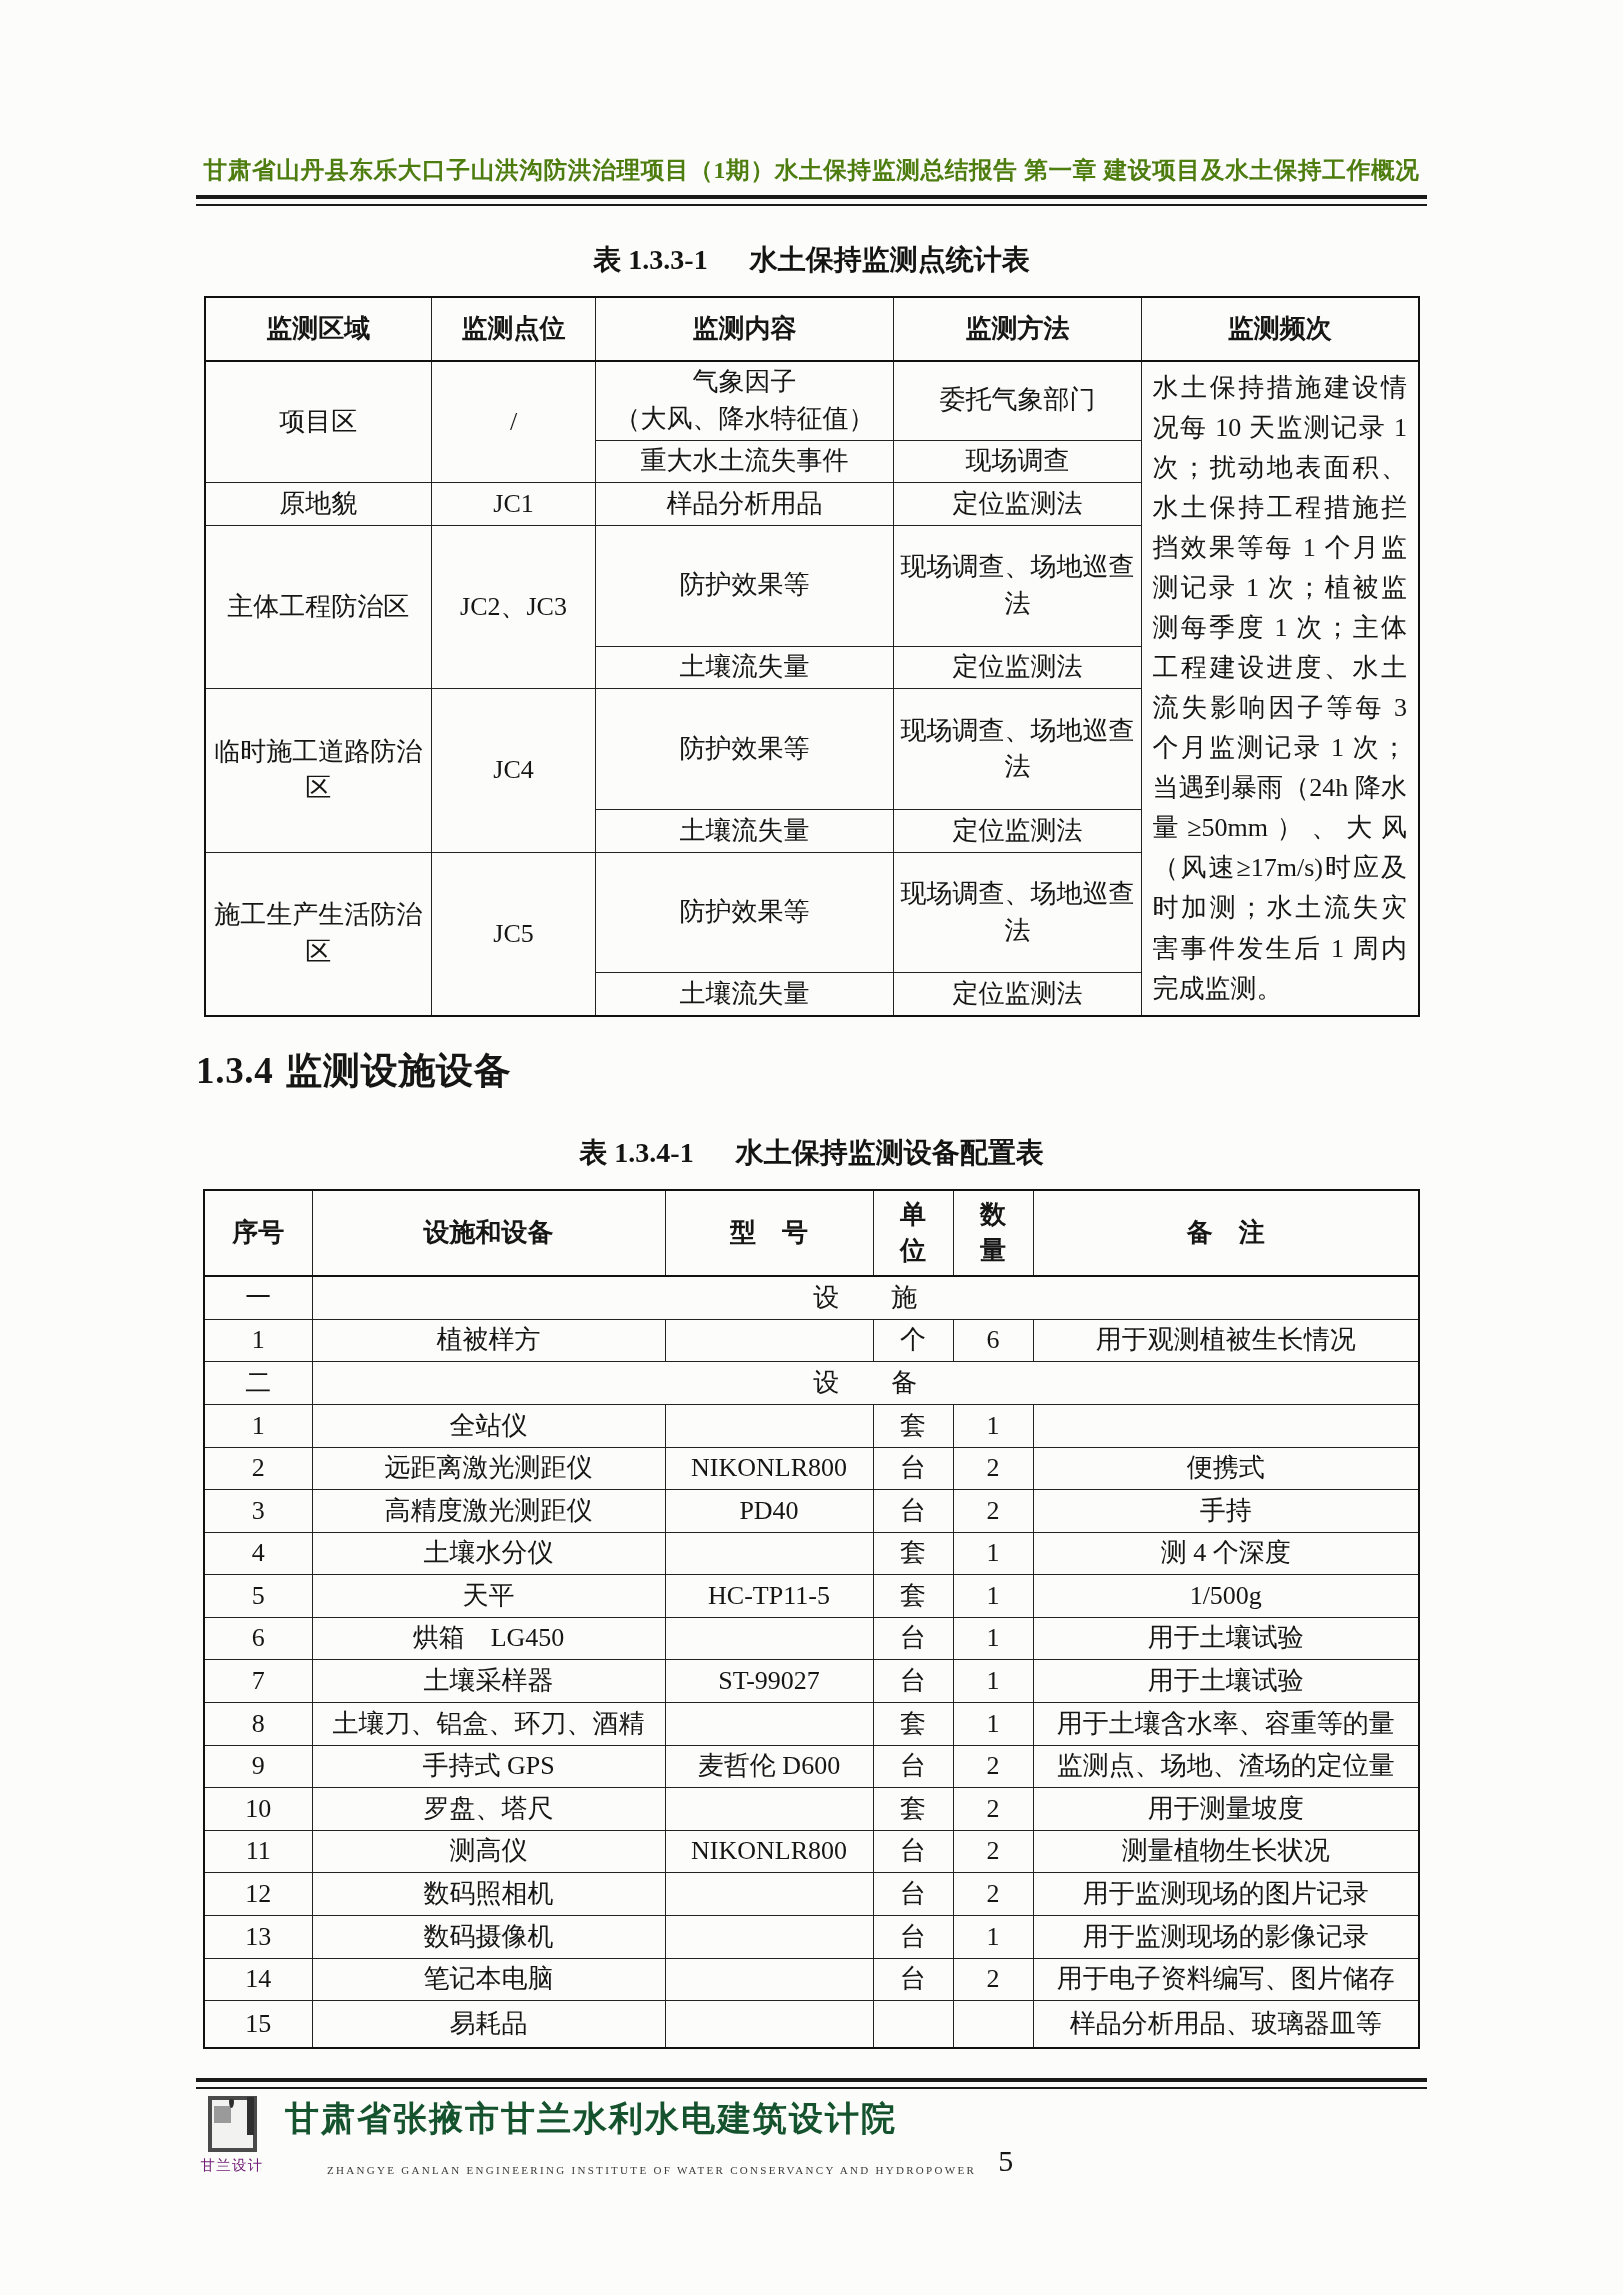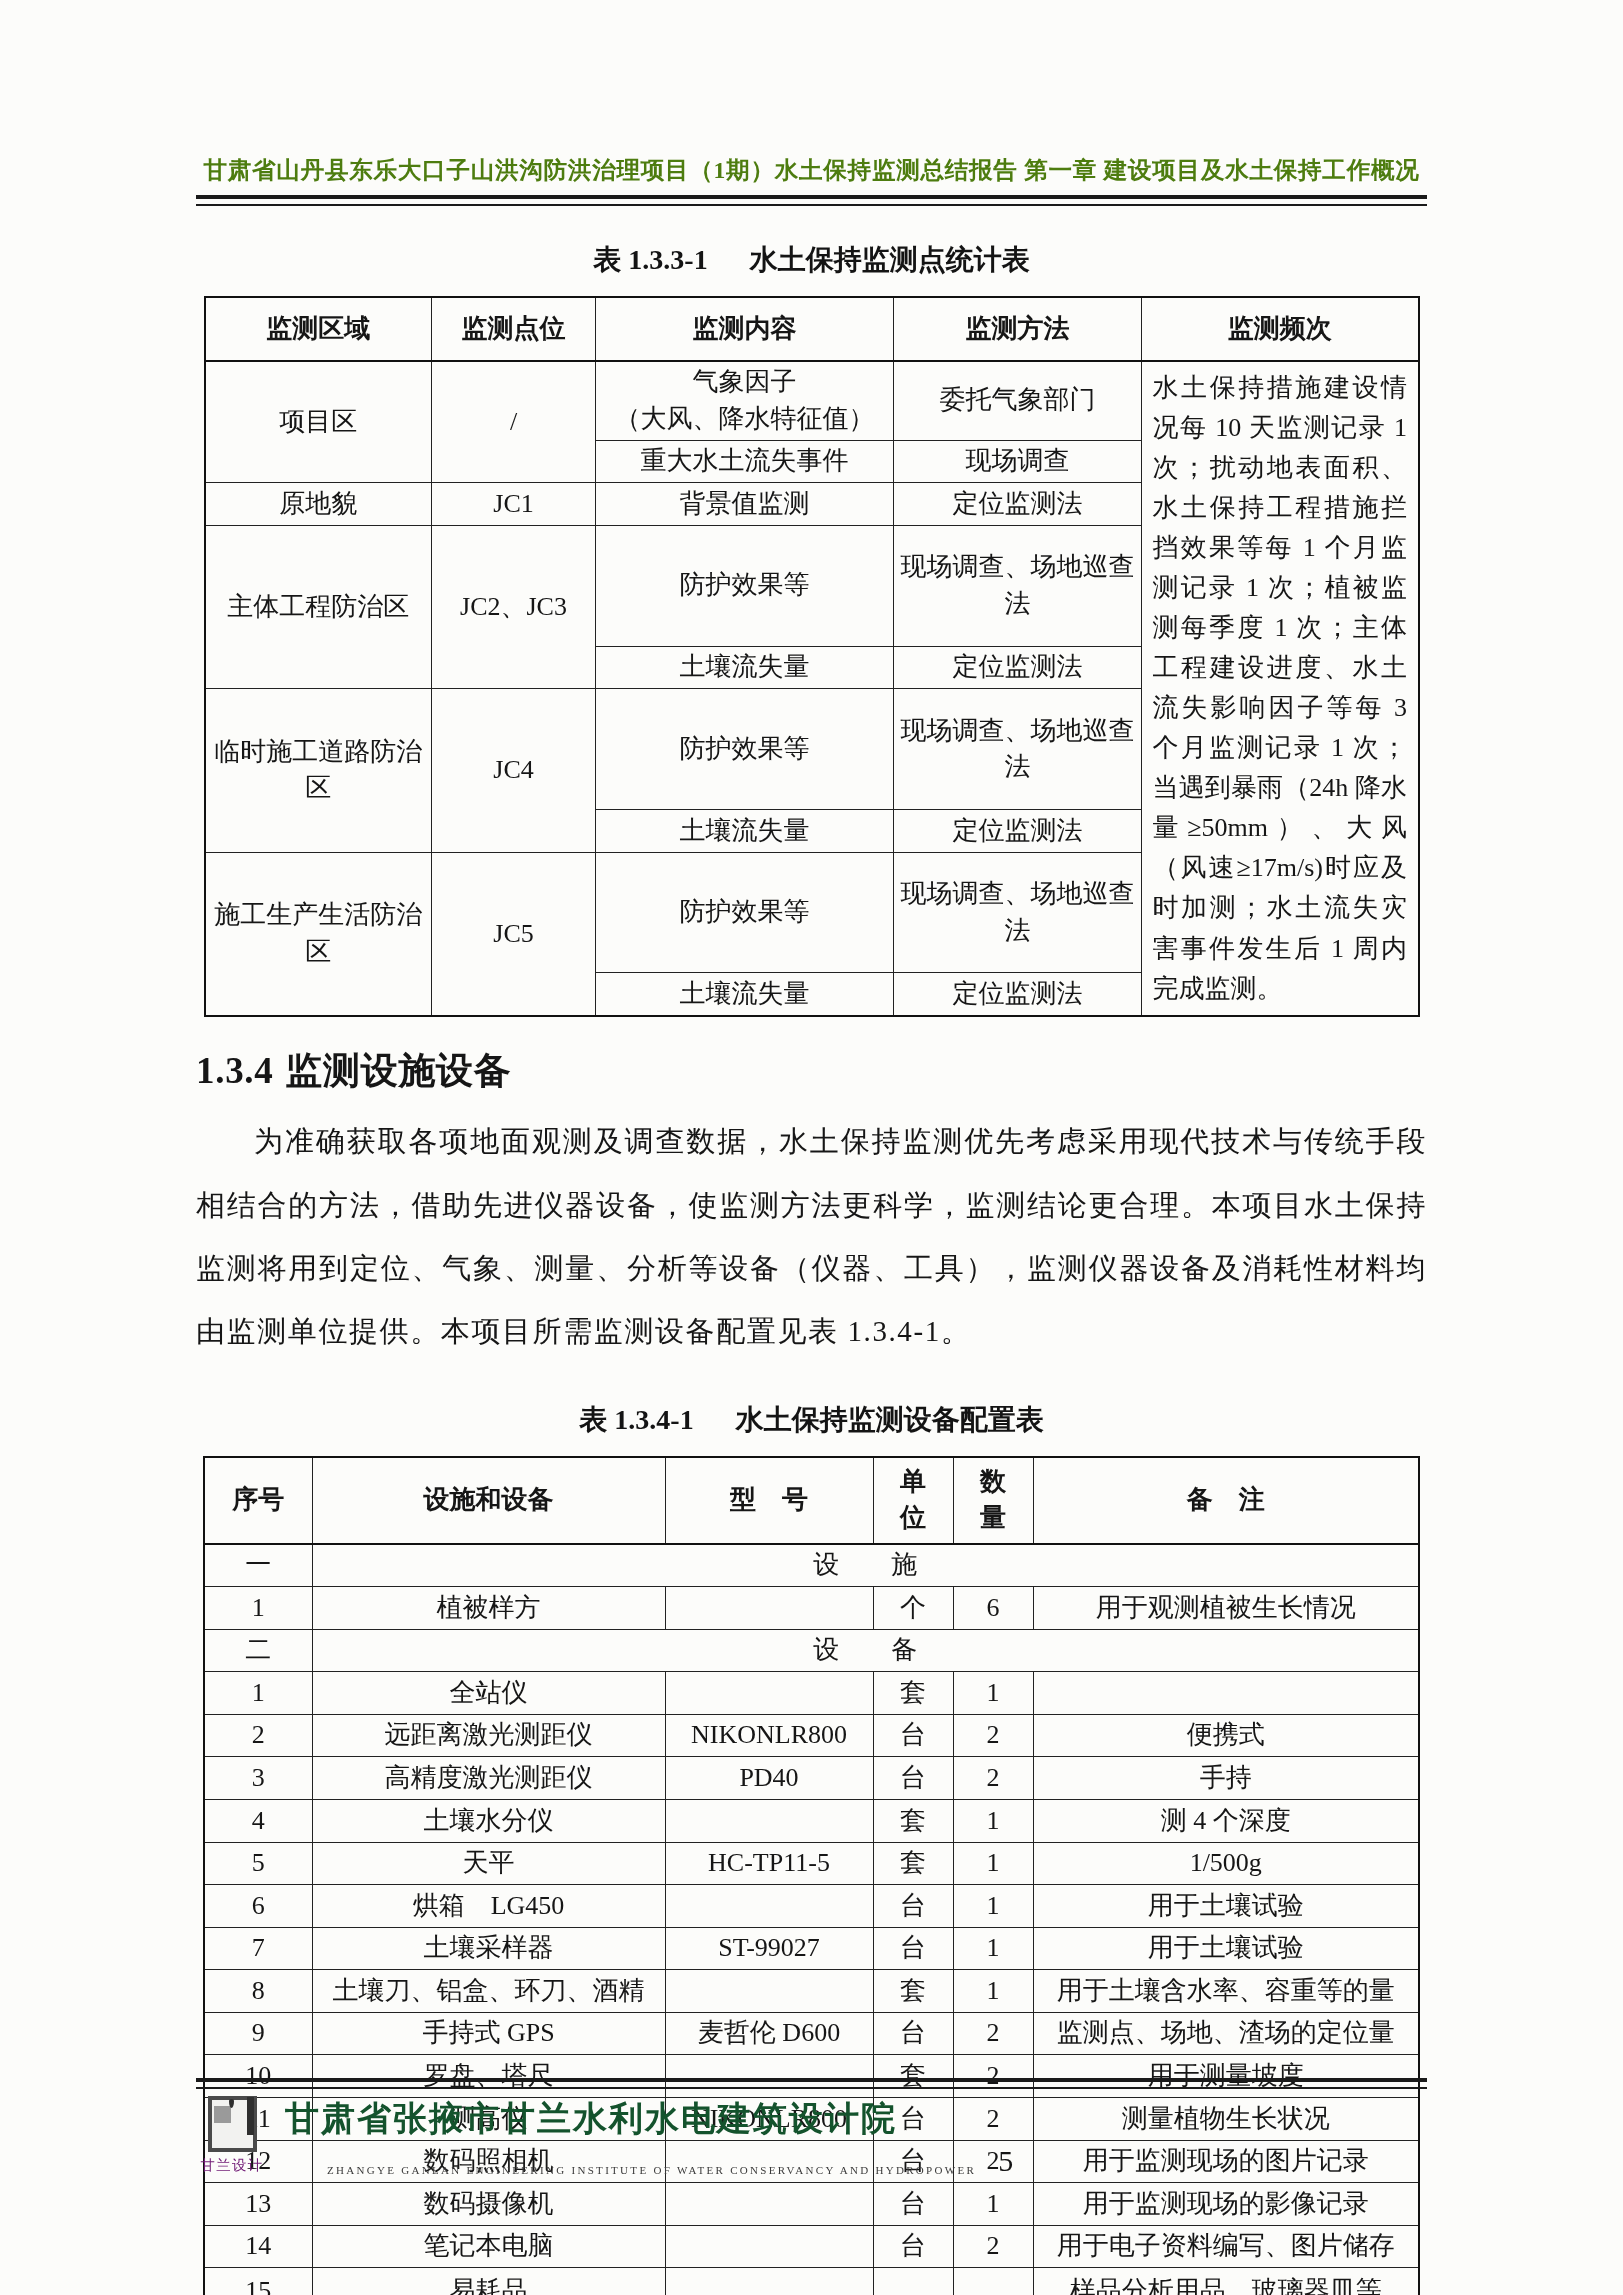--- a/index.html
+++ b/index.html
@@ -126,21 +126,21 @@
           <td>委托气象部门</td>
           <td rowspan="9" class="freq-cell">水土保持措施建设情况每 10 天监测记录 1 次；扰动地表面积、水土保持工程措施拦挡效果等每 1 个月监测记录 1 次；植被监测每季度 1 次；主体工程建设进度、水土流失影响因子等每 3 个月监测记录 1 次；当遇到暴雨（24h 降水量≥50mm）、大风（风速≥17m/s)时应及时加测；水土流失灾害事件发生后 1 周内完成监测。</td>
         </tr>
         <tr class="r-short">
           <td>重大水土流失事件</td>
           <td>现场调查</td>
         </tr>
         <tr class="r-short">
           <td>原地貌</td>
           <td>JC1</td>
-          <td>背景值监测</td>
+          <td>样品分析用品</td>
           <td>定位监测法</td>
         </tr>
         <tr class="r-tall">
           <td rowspan="2">主体工程防治区</td>
           <td rowspan="2">JC2、JC3</td>
           <td>防护效果等</td>
           <td>现场调查、场地巡查法</td>
         </tr>
         <tr class="r-short">
           <td>土壤流失量</td>
@@ -166,21 +166,20 @@
           <td>土壤流失量</td>
           <td>定位监测法</td>
         </tr>
       </tbody>
     </table>
 
     <div class="sec-heading">
       <span class="sec-no">1.3.4</span><span>监测设施设备</span>
     </div>
 
-    <div class="body-para">为准确获取各项地面观测及调查数据，水土保持监测优先考虑采用现代技术与传统手段相结合的方法，借助先进仪器设备，使监测方法更科学，监测结论更合理。本项目水土保持监测将用到定位、气象、测量、分析等设备（仪器、工具），监测仪器设备及消耗性材料均由监测单位提供。本项目所需监测设备配置见表 1.3.4-1。</div>
 
     <div class="caption caption-2">
       <span class="cap-no">表 1.3.4-1</span><span>水土保持监测设备配置表</span>
     </div>
 
     <table class="t2">
       <colgroup>
         <col style="width:108px">
           <col style="width:353px">
           <col style="width:208px">

